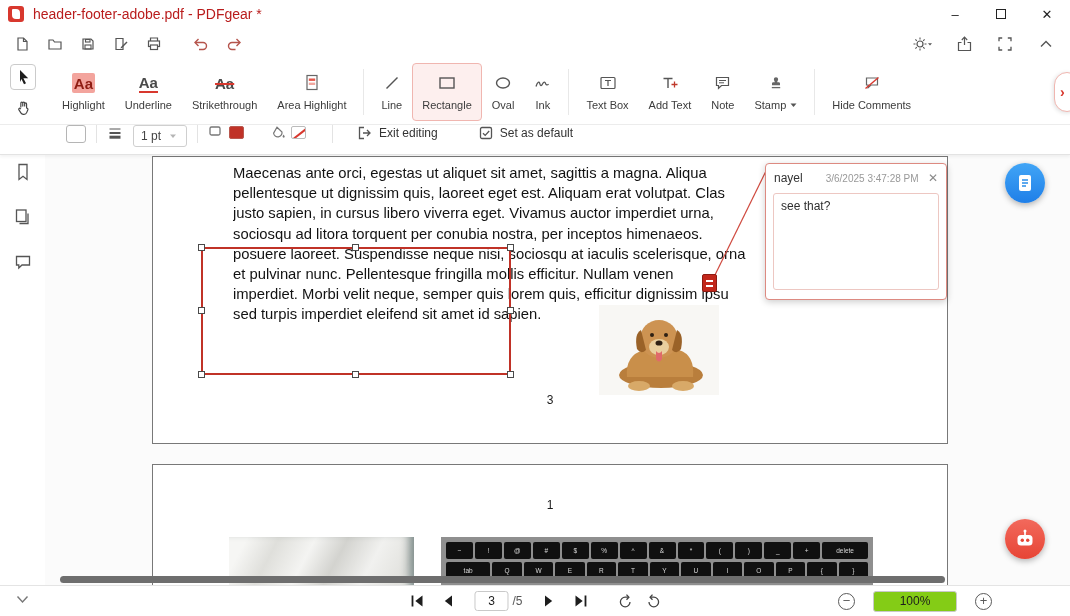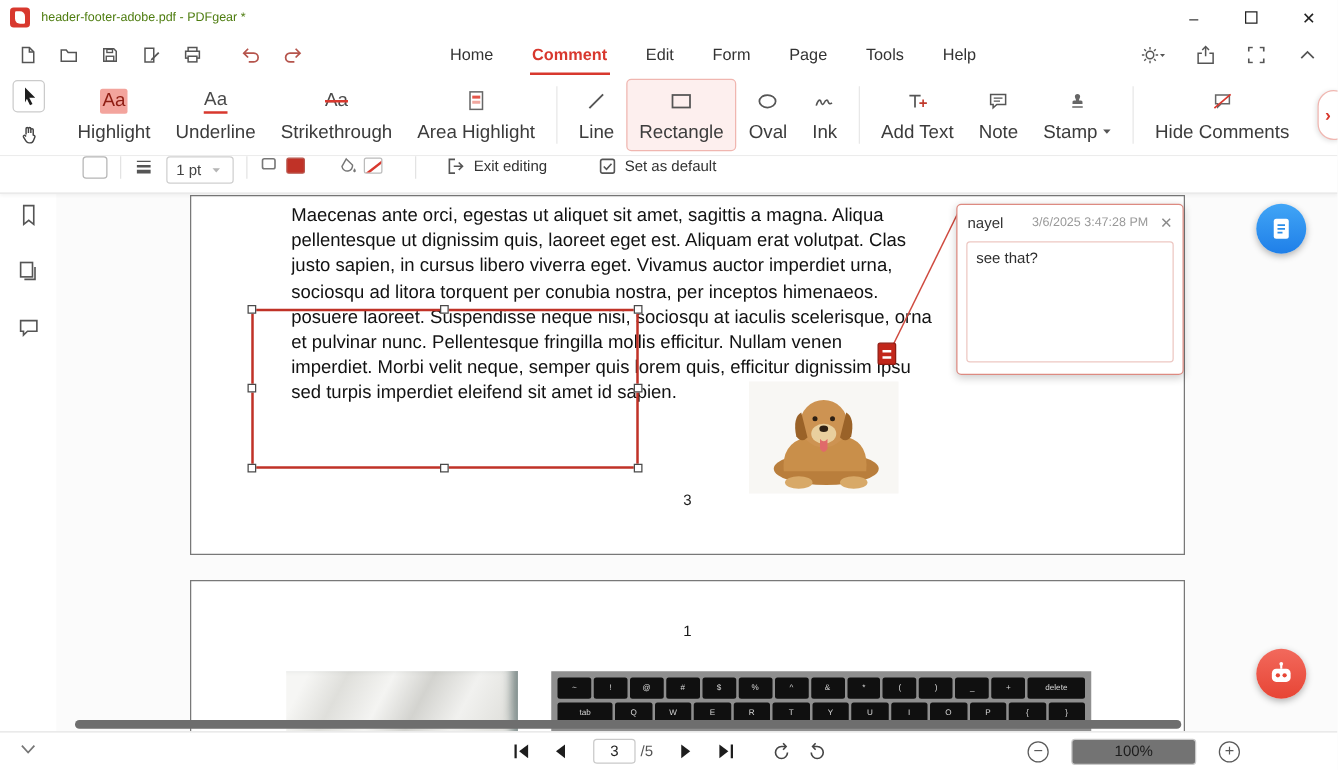--- a/index.html
+++ b/index.html
@@ -4,21 +4,21 @@
 <style>
 *{box-sizing:border-box;margin:0;padding:0}
 html,body{width:1070px;height:616px;overflow:hidden}
 body{position:relative;font-family:"Liberation Sans",sans-serif;background:#fff;color:#333;font-size:12px;-webkit-user-select:none;user-select:none}
 svg{display:block}
 
 
 .titlebar{height:28px;display:flex;align-items:center;padding-left:8px;position:relative;background:#fff}
 .appicon{width:16px;height:16px;border-radius:3px;background:#d8382e;position:relative;flex:0 0 auto}
 .appicon::after{content:"";position:absolute;left:4px;top:3px;width:8px;height:10px;background:#fff;border-radius:1px 4px 1px 4px}
-.title{margin-left:9px;font-size:10px;color:#4d7c0f}
+.title{margin-left:9px;font-size:14px;color:#b91c1c}
 .winctrls{position:absolute;right:0;top:0;height:28px;display:flex}
 .winbtn{width:46px;height:28px;display:flex;align-items:center;justify-content:center;color:#222;font-size:13px}
 .maxbox{width:10px;height:10px;border:1.2px solid #222}
 
 
 .menubar{height:32px;position:relative;display:flex;align-items:center;background:#fff}
 .fileicons{display:flex;gap:9px;padding-left:10px;align-items:center}
 .tbicon{width:24px;height:24px;display:flex;align-items:center;justify-content:center;border-radius:3px}
 .histicons{display:flex;gap:10px;margin-left:22px;align-items:center}
 .tabs{position:absolute;left:358px;top:0;height:32px;display:flex;gap:27px;align-items:stretch}
@@ -27,24 +27,24 @@
 .mb-right{position:absolute;right:12px;top:0;height:32px;display:flex;gap:17px;align-items:center}
 
 
 .ribbon{height:65px;display:flex;align-items:center;padding-left:10px;position:relative;background:#fff;border-bottom:1px solid #ececec}
 .leftcol{display:flex;flex-direction:column;gap:5px;margin-right:16px}
 .selbtn{width:26px;height:26px;border:1px solid #cbcbcb;border-radius:4px;display:flex;align-items:center;justify-content:center;background:#fff}
 .handbtn{width:26px;height:26px;display:flex;align-items:center;justify-content:center}
 .rbtn{display:flex;flex-direction:column;align-items:center;justify-content:center;gap:6px;height:58px;padding:0 9px;border-radius:4px;border:1px solid transparent}
 .rbtn.selected{background:#fdefee;border-color:#f0b6b0}
 .ricon{height:20px;display:flex;align-items:center;justify-content:center}
-.rlabel{font-size:15px;color:#3c3c3c;white-space:nowrap}
+.rlabel{font-size:11px;color:#3c3c3c;white-space:nowrap}
 .rlabelrow{display:flex;align-items:center;gap:4px}
 .rsep{width:1px;height:46px;background:#e8e8e8;margin:0 7px;flex:0 0 auto}
-.aa{font-size:15px;font-weight:normal;color:#4a4a4a;line-height:19px}
+.aa{font-size:15px;font-weight:bold;color:#4a4a4a;line-height:19px}
 .aa-hl{background:#f3a49d;color:#8f1c12;padding:0 2px;border-radius:2px}
 .aa-ul{border-bottom:2px solid #d8382e}
 .aa-st{text-decoration:line-through;text-decoration-color:#d8382e;text-decoration-thickness:2px}
 .morebtn{position:absolute;right:-10px;top:12px;width:26px;height:40px;background:#fff;border:1px solid #f0b6b0;border-radius:20px;box-shadow:-1px 1px 4px rgba(0,0,0,.12);display:flex;align-items:center;padding-left:5px;color:#d8382e;font-size:14px;font-weight:bold}
 
 
 .propsbar{height:30px;display:flex;align-items:flex-start;gap:10px;padding-left:66px;background:#fff;border-bottom:1px solid #e3e3e3;box-shadow:0 2px 3px rgba(0,0,0,.05);position:relative;z-index:5}
 .swatch{width:20px;height:18px;border:1px solid #b5b5b5;border-radius:3px;background:#fff}
 .psep{width:1px;height:18px;background:#e3e3e3}
 .ptsel{display:flex;align-items:center;gap:8px;border:1px solid #cfcfcf;border-radius:3px;height:22px;padding:0 7px;min-width:54px;font-size:12px;color:#444;background:#fff}
@@ -96,21 +96,21 @@
 .statusbar{position:relative;height:31px;background:#fff;border-top:1px solid #e4e4e4}
 .sbchev{position:absolute;left:16px;top:9px}
 .navgroup{position:absolute;left:50%;top:0;transform:translateX(-50%);height:100%;display:flex;align-items:center;gap:15px}
 .navicon{width:16px;height:16px;display:flex;align-items:center;justify-content:center}
 .pagebox{display:flex;align-items:center;gap:4px;margin:0 4px}
 .pageinput{width:34px;height:20px;border:1px solid #c9c9c9;border-radius:3px;display:flex;align-items:center;justify-content:center;font-size:12px;color:#1d1d1d;background:#fff}
 .pagetotal{font-size:12px;color:#555}
 .rotgrp{display:flex;gap:12px;margin-left:14px}
 .zoomgroup{position:absolute;right:78px;top:0;height:100%;display:flex;align-items:center;gap:18px}
 .zoomcircle{width:17px;height:17px;border:1.3px solid #5a5a5a;border-radius:50%;display:flex;align-items:center;justify-content:center;font-size:13px;color:#5a5a5a;line-height:1;padding-bottom:1px}
-.zoombox{width:100px;height:21px;border:1px solid #c9c9c9;border-radius:3px;display:flex;align-items:center;justify-content:center;font-size:12px;color:#1d1d1d;background:#737373}
+.zoombox{width:84px;height:21px;border:1px solid #c9c9c9;border-radius:3px;display:flex;align-items:center;justify-content:center;font-size:12px;color:#1d1d1d;background:#84cc16}
 </style>
 </head>
 <body>
 
 <div class="titlebar">
   <div class="appicon"></div>
   <div class="title">header-footer-adobe.pdf - PDFgear *</div>
   <div class="winctrls">
     <div class="winbtn">
         <span>–</span>
@@ -165,29 +165,20 @@
           <path d="M6.5 3L3 6.5 6.5 10" fill="none" stroke="#b5544c" stroke-width="1.4"></path>
         </svg>
     </div>
     <div class="tbicon">
       <svg width="17" height="16" viewBox="0 0 17 16">
           <path d="M13.5 6.5H6a3.5 3.5 0 000 7h3.5" fill="none" stroke="#b5544c" stroke-width="1.4"></path>
           <path d="M10.5 3L14 6.5 10.5 10" fill="none" stroke="#b5544c" stroke-width="1.4"></path>
         </svg>
     </div>
   </div>
-  <div class="tabs">
-    <div class="tab">Home</div>
-    <div class="tab active">Comment</div>
-    <div class="tab">Edit</div>
-    <div class="tab">Form</div>
-    <div class="tab">Page</div>
-    <div class="tab">Tools</div>
-    <div class="tab">Help</div>
-  </div>
   <div class="mb-right">
     <div class="tbicon">
       <svg width="22" height="16" viewBox="0 0 22 16">
           <circle cx="8" cy="8" r="3" fill="none" stroke="#555" stroke-width="1.2"></circle>
           <path d="M8 1.5v2M8 12.5v2M1.5 8h2M12.5 8h2M3.4 3.4l1.4 1.4M11.2 11.2l1.4 1.4M12.6 3.4l-1.4 1.4M4.8 11.2l-1.4 1.4" stroke="#555" stroke-width="1.1"></path>
           <path d="M17 7l2.5 3 2.5-3z" fill="#555" transform="scale(0.8) translate(3,2)"></path>
         </svg>
     </div>
     <div class="tbicon">
       <svg width="15" height="16" viewBox="0 0 15 16">
@@ -276,20 +267,29 @@
     <span class="ricon">
       <svg width="17" height="16" viewBox="0 0 17 16">
           <path d="M2 11.5c1.6-5 3.2-5.4 3.8-2.8.5 2.3 1.7 2.5 2.7.3 1-2.3 2.5-2.5 3.1-.4.4 1.5 1.6 1.8 3 .7" fill="none" stroke="#555" stroke-width="1.3"></path>
         </svg>
     </span>
     <span class="rlabel">Ink</span>
   </div>
 
   <div class="rsep"></div>
 
+  <div class="rbtn">
+    <span class="ricon">
+      <svg width="18" height="16" viewBox="0 0 18 16">
+          <rect x="2" y="2.5" width="14" height="11" rx="1" fill="none" stroke="#555" stroke-width="1.2"></rect>
+          <path d="M6 5.5h6M9 5.5V11" stroke="#555" stroke-width="1.2"></path>
+        </svg>
+    </span>
+    <span class="rlabel">Text Box</span>
+  </div>
   <div class="rbtn">
     <span class="ricon">
       <svg width="18" height="16" viewBox="0 0 18 16">
           <path d="M2.5 3.5h9M7 3.5V13" stroke="#555" stroke-width="1.4"></path>
           <path d="M13.5 6.5v6M10.5 9.5h6" stroke="#c0392b" stroke-width="1.3"></path>
         </svg>
     </span>
     <span class="rlabel">Add Text</span>
   </div>
   <div class="rbtn">

